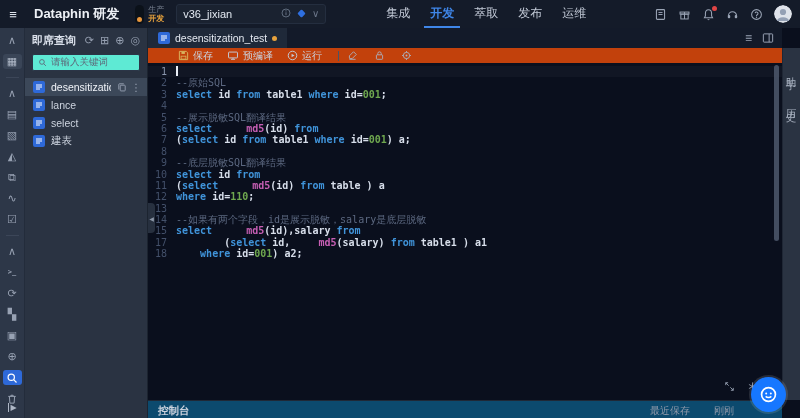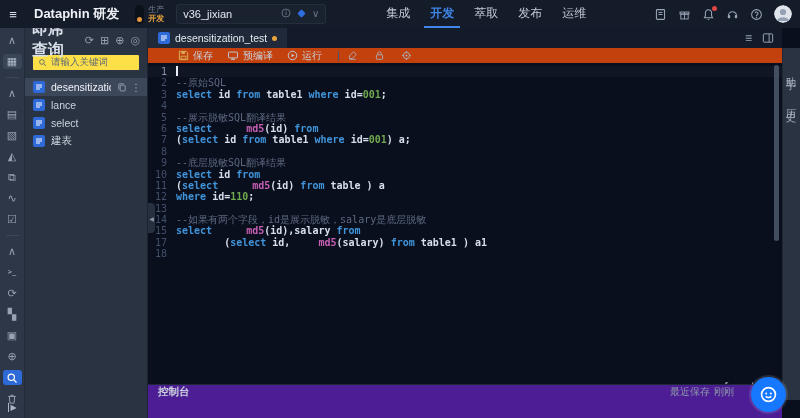--- a/index.html
+++ b/index.html
@@ -45,23 +45,23 @@
   .rail .ricon.active { background:#2e69d8; color:#fff; }
   .rail .rdiv { width:13px; height:1px; background:#3c4658; margin:2px 0; }
   .rail .rexpand { position:absolute; bottom:6px; left:0; width:25px; text-align:center;
                    color:#aeb7c6; font-size:8px; cursor:pointer; }
   .rail .rexpand i { border-left:1.5px solid #aeb7c6; padding-left:1px; font-style:normal; }
 
   
   .panel { position:absolute; left:25px; top:28px; width:123px; height:390px; background:#2a3342;
            border-right:1px solid #1c2430; z-index:2; }
   .panelhead { height:18px; display:flex; align-items:center; padding:0 7px; margin-top:3px; }
-  .paneltitle { font-size:16px; font-weight:bold; color:#d9dfe9; flex:1; }
+  .paneltitle { font-size:11px; font-weight:bold; color:#d9dfe9; flex:1; }
   .panelhead .pico { color:#97a1b2; font-size:11px; margin-left:6px; line-height:1; cursor:pointer; }
-  .panelsearch { margin:5px 7px 7px 7px; height:17px; background:#fde047; border:1px solid #2b3547;
+  .panelsearch { margin:5px 7px 7px 7px; height:17px; background:#5eead4; border:1px solid #2b3547;
                  border-radius:2px; display:flex; align-items:center; gap:4px; padding:0 5px; }
   .panelsearch .ph { font-size:9.5px; color:#5d6879; }
   .plist .row { height:18px; display:flex; align-items:center; gap:6px; padding:0 6px 0 8px; cursor:pointer; }
   .plist .row.selected { background:#3c4859; }
   .plist .row .lbl { font-size:10.5px; color:#cdd4df; white-space:nowrap; overflow:hidden; flex:1; }
   .plist .row.selected .lbl { color:#f0f3f8; }
   .plist .row .fic { flex:none; width:12px; height:12px; display:flex; }
   .plist .rowicons { display:flex; align-items:center; gap:4px; color:#9ba5b6; }
   .kebab { font-size:10px; letter-spacing:0; }
 
@@ -99,24 +99,24 @@
   .cursor { display:inline-block; width:1.5px; height:10px; background:#e9eef6; vertical-align:text-bottom; }
   .vscroll { position:absolute; right:3px; top:2px; width:5px; height:176px; background:#4e586c;
              border-radius:3px; opacity:.85; cursor:pointer; }
   .collapse-handle { position:absolute; left:0; top:140px; width:7px; height:30px; background:#27303f;
                      border-radius:0 4px 4px 0; display:flex; align-items:center; justify-content:center;
                      color:#8b95a6; font-size:6px; cursor:pointer; }
   .edicons { position:absolute; right:24px; bottom:8px; display:flex; gap:12px; color:#8f99aa; }
   .edicons .ei { display:flex; cursor:pointer; }
 
   
-  .statusbar { position:absolute; left:0; bottom:0; width:634px; height:34px; background:#4c1d95;
-               border-top:1px solid #1f2836; display:flex; align-items:flex-start; padding:0 10px; }
+  .statusbar { position:absolute; left:0; bottom:0; width:634px; height:18px; background:#0c4a6e;
+               border-top:1px solid #1f2836; display:flex; align-items:flex-end; padding:0 10px; }
   .console { font-size:10.5px; font-weight:bold; color:#ccd3de; cursor:pointer; }
-  .savedgrp { margin-left:auto; margin-right:38px; display:flex; gap:4px; font-size:10px; color:#8d97a8; }
+  .savedgrp { margin-left:auto; margin-right:38px; display:flex; gap:24px; font-size:10px; color:#8d97a8; }
 
   
   .rightstrip { position:absolute; left:782px; top:48px; width:18px; height:352px; background:#2a3342;
                 border-left:1px solid #1f2735; display:flex; flex-direction:column; align-items:center;
                 padding-top:20px; gap:26px; z-index:2; }
   .vtab { writing-mode:vertical-rl; text-orientation:upright; font-size:10.5px; letter-spacing:3px;
           color:#a7b0bf; cursor:pointer; }
 
   
   .chatfab { position:absolute; left:751px; top:377px; width:35px; height:35px; border-radius:50%;
@@ -445,20 +445,21 @@
           <div class="cl">
             <span class="ln">15</span>
             <span class="lc"><span class="kw">select</span><span class="pl"> </span><span class="fn">md5</span><span class="pl">(id),salary </span><span class="kw">from</span></span>
           </div>
           <div class="cl">
             <span class="ln">17</span>
             <span class="lc"><span class="pl">        (</span><span class="kw">select</span><span class="pl"> id,</span><span class="fn">md5</span><span class="pl">(salary) </span><span class="kw">from</span><span class="pl"> table1 ) a1</span></span>
           </div>
           <div class="cl">
             <span class="ln">18</span>
+            <span class="lc"><span class="pl">    </span><span class="kw">where</span><span class="pl"> id=</span><span class="num">001</span><span class="pl">) a2;</span></span>
           </div>
         </div>
       <span class="vscroll"></span>
       <span class="collapse-handle">◀</span>
       <div class="edicons">
         <span class="ei">
           <svg width="11" height="11" viewBox="0 0 16 16">
               <path d="M2.5 6V2.5H6M13.5 10v3.5H10" fill="none" stroke="currentColor" stroke-width="1.4"></path>
               <line x1="2.5" y1="2.5" x2="6.8" y2="6.8" stroke="currentColor" stroke-width="1.4"></line>
               <line x1="13.5" y1="13.5" x2="9.2" y2="9.2" stroke="currentColor" stroke-width="1.4"></line>

